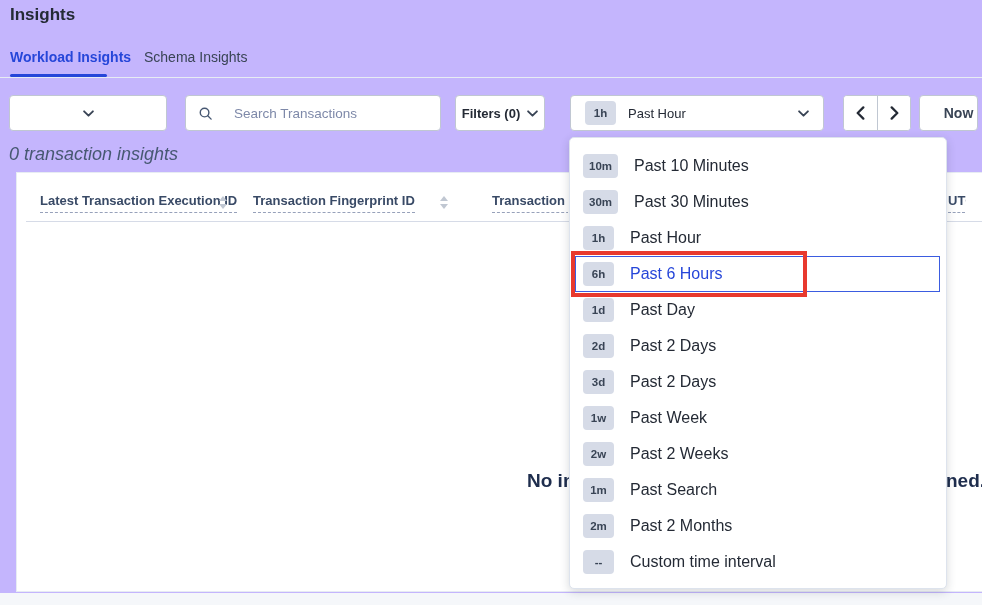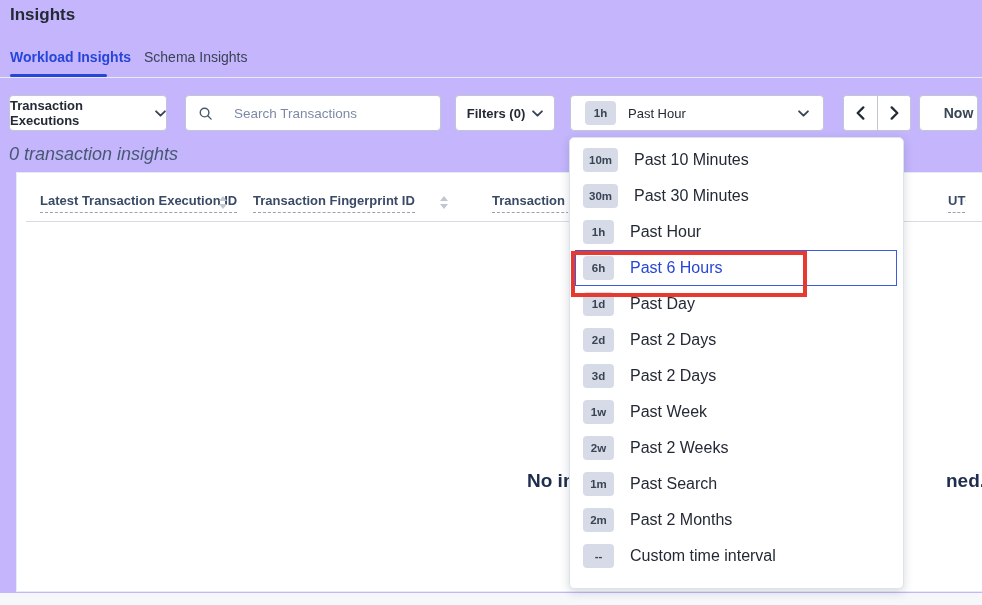--- a/index.html
+++ b/index.html
@@ -30,21 +30,21 @@
   
   .btn{position:absolute;top:95px;height:36px;background:#fff;border:1px solid var(--border-btn);border-radius:4px;
        display:flex;align-items:center;justify-content:center;gap:7px;font-size:13px;color:var(--text-dark);cursor:pointer;}
   .btn .lbl{font-weight:bold;}
   .chev{width:11px;height:7px;color:var(--text-slate);flex:0 0 auto;}
   #type-selector{left:9px;width:158px;}
   #search-box{left:185px;width:256px;justify-content:flex-start;padding:0 12px;gap:21px;}
   #search-box input{border:none;outline:none;font-size:13.5px;color:var(--text-dark);width:180px;font-family:inherit;background:transparent;}
   #search-box input::placeholder{color:var(--text-placeholder);}
   .search-icon{width:15px;height:15px;color:var(--text-muted);}
-  #filters-btn{left:455px;width:100px;text-align:right;}
+  #filters-btn{left:455px;width:90px;text-align:right;}
   #time-trigger{left:570px;width:254px;justify-content:flex-start;padding:0 14px;gap:12px;}
   #time-trigger .chev{margin-left:auto;}
   .interval-badge{background:var(--badge-bg);border-radius:4px;font-size:11.5px;font-weight:bold;color:var(--text-slate);
                   min-width:31px;height:24px;display:inline-flex;align-items:center;justify-content:center;padding:0 6px;}
   .nav-group{position:absolute;left:843px;top:95px;height:36px;display:flex;border:1px solid var(--border-btn);border-radius:4px;overflow:hidden;background:#fff;}
   .nav-btn{width:33px;height:100%;display:flex;align-items:center;justify-content:center;background:#fff;border:none;cursor:pointer;color:var(--text-dark);}
   .nav-btn + .nav-btn{border-left:1px solid var(--border-btn);}
   .nav-btn svg{width:9px;height:14px;}
   #now-btn{left:919px;width:59px;font-size:14px;padding-left:20px;}
   #now-btn .lbl{font-weight:bold;color:var(--text-slate);}
@@ -57,44 +57,43 @@
   .sort{position:absolute;top:196px;display:inline-flex;flex-direction:column;gap:3px;align-items:center;cursor:pointer;}
   .sort i{display:block;width:0;height:0;border-left:4px solid transparent;border-right:4px solid transparent;}
   .sort .up{border-bottom:5px solid var(--border-btn);}
   .sort .dn{border-top:5px solid var(--border-btn);}
   .head-divider{position:absolute;left:26px;top:221px;width:956px;height:1px;background:#d6dbe7;}
   .clip-frag{position:absolute;overflow:hidden;white-space:nowrap;}
   .empty-frag{position:absolute;top:470px;height:26px;overflow:hidden;white-space:nowrap;
               font-size:19px;font-weight:bold;color:#1e2d4d;}
 
   
-  .dropdown{position:absolute;left:569px;top:137px;width:335px;height:452px;background:#fff;
+  .dropdown{position:absolute;left:569px;top:137px;width:378px;height:452px;background:#fff;
             border:1px solid #dde3ed;border-radius:5px;box-shadow:0 3px 10px rgba(36,42,53,.18);
-            padding-top:4px;z-index:5;}
+            padding-top:10px;z-index:5;}
   .time-item{position:relative;height:36px;display:flex;align-items:center;padding-left:13px;gap:16px;cursor:pointer;}
   .time-item .t-label{font-size:16px;color:var(--text-dark);}
   .time-item.selected{outline:1px solid #3b5ce0;outline-offset:-1px;margin:0 6px 0 5px;padding-left:8px;}
   .time-item.selected .t-label{color:var(--accent);}
   .annotation-box{position:absolute;left:571px;top:251px;width:236px;height:46px;border:4px solid var(--annotation-red);z-index:9;pointer-events:none;}
 
   .bottom-strip{position:absolute;left:0;top:593px;width:982px;height:12px;background:var(--page-strip);}
 </style>
 </head>
 <body>
 
 <div id="canvas">
 
   <div class="page-title">Insights</div>
   <div class="tab active" style="left:10px;">Workload Insights</div>
   <div class="tab" style="left:144px;">Schema Insights</div>
   <div class="tab-underline"></div>
   <div class="tabs-border"></div>
 
   <div class="btn" id="type-selector">
-    <span class="lbl">Transaction Executions</span>
     <svg class="chev" viewBox="0 0 10 6">
         <path d="M1 1l4 4 4-4" stroke="currentColor" stroke-width="1.7" fill="none" stroke-linecap="round" stroke-linejoin="round"></path>
       </svg>
   </div>
 
   <div class="btn" id="search-box">
     <svg class="search-icon" viewBox="0 0 16 16">
         <circle cx="7" cy="7" r="4.6" fill="none" stroke="currentColor" stroke-width="1.5"></circle>
         <line x1="10.4" y1="10.4" x2="14" y2="14" stroke="currentColor" stroke-width="1.5" stroke-linecap="round"></line>
       </svg>

